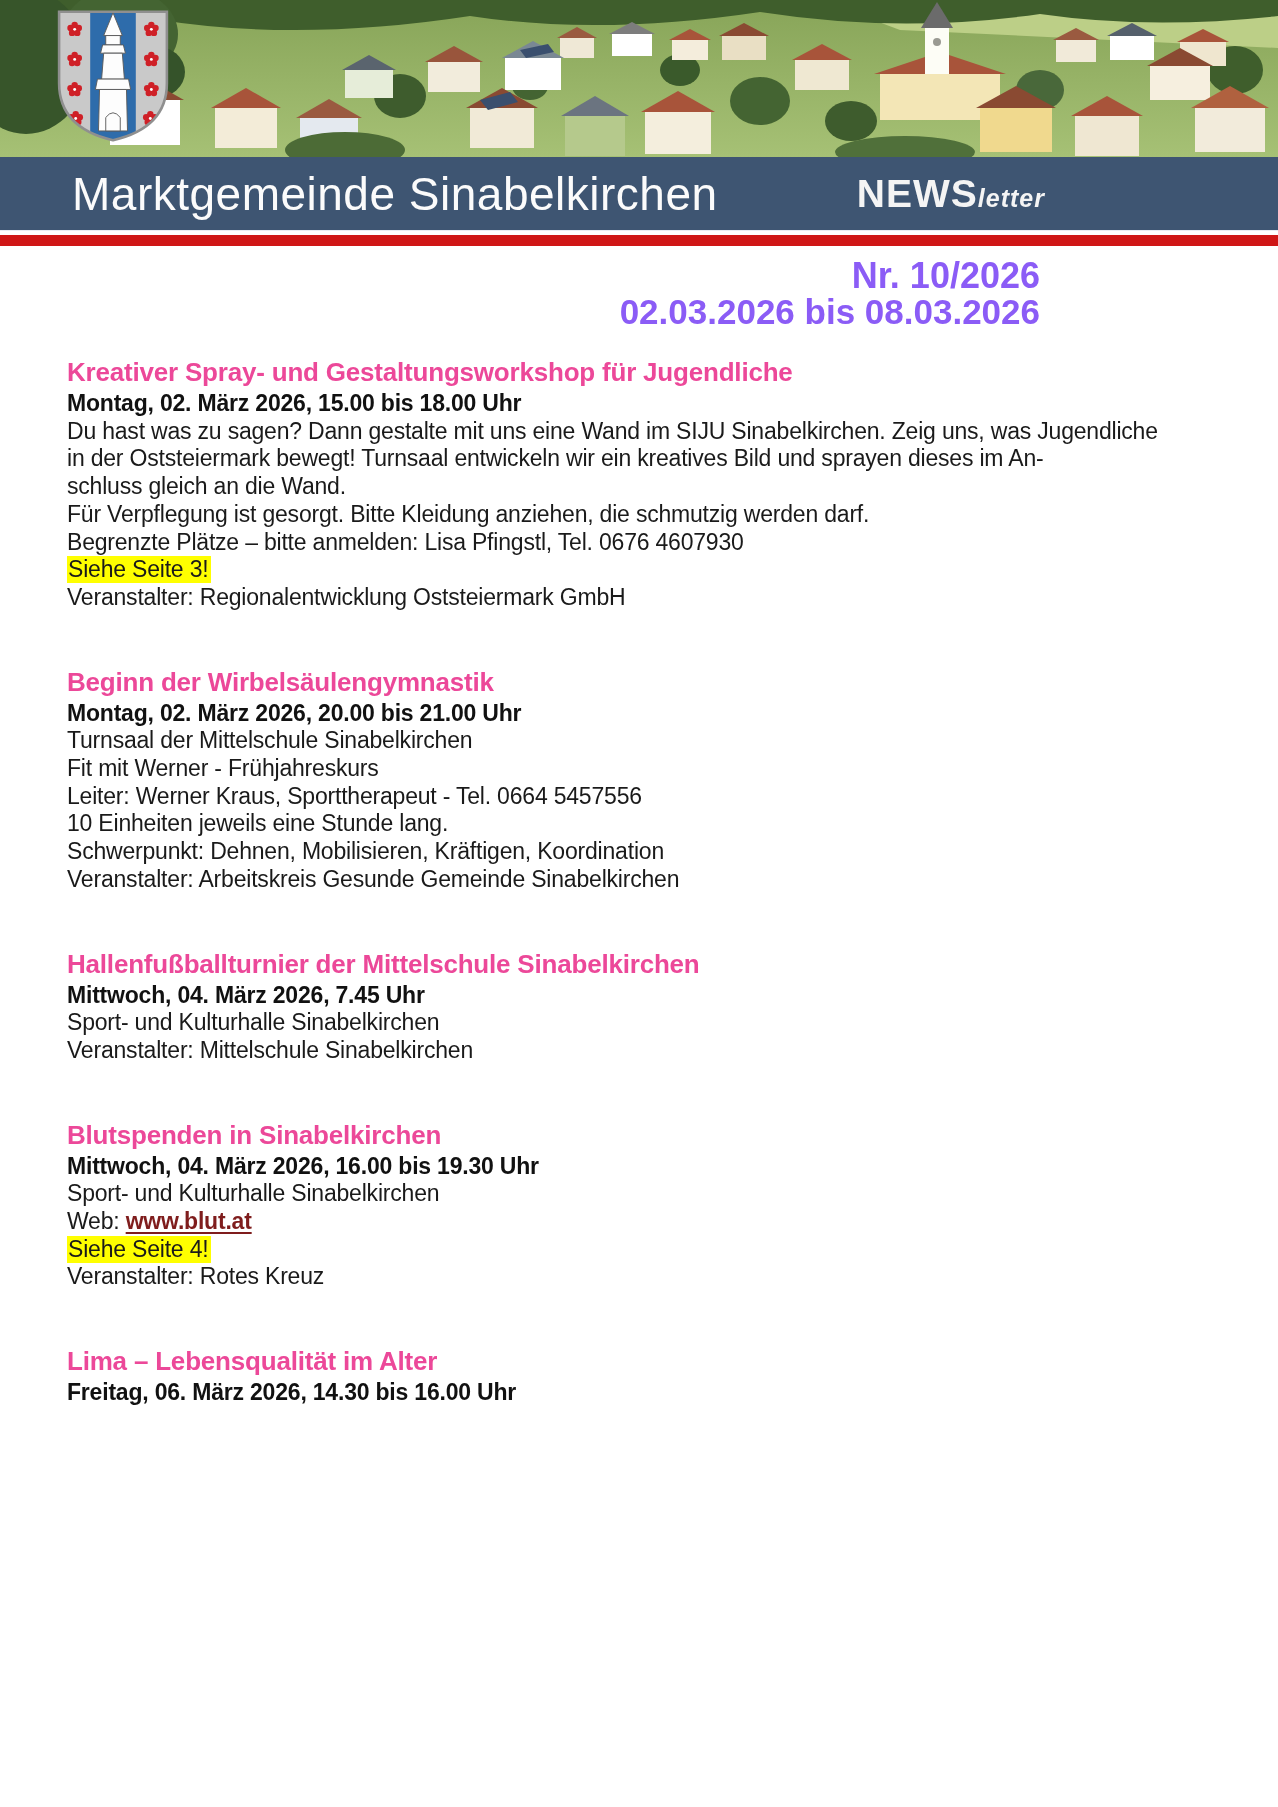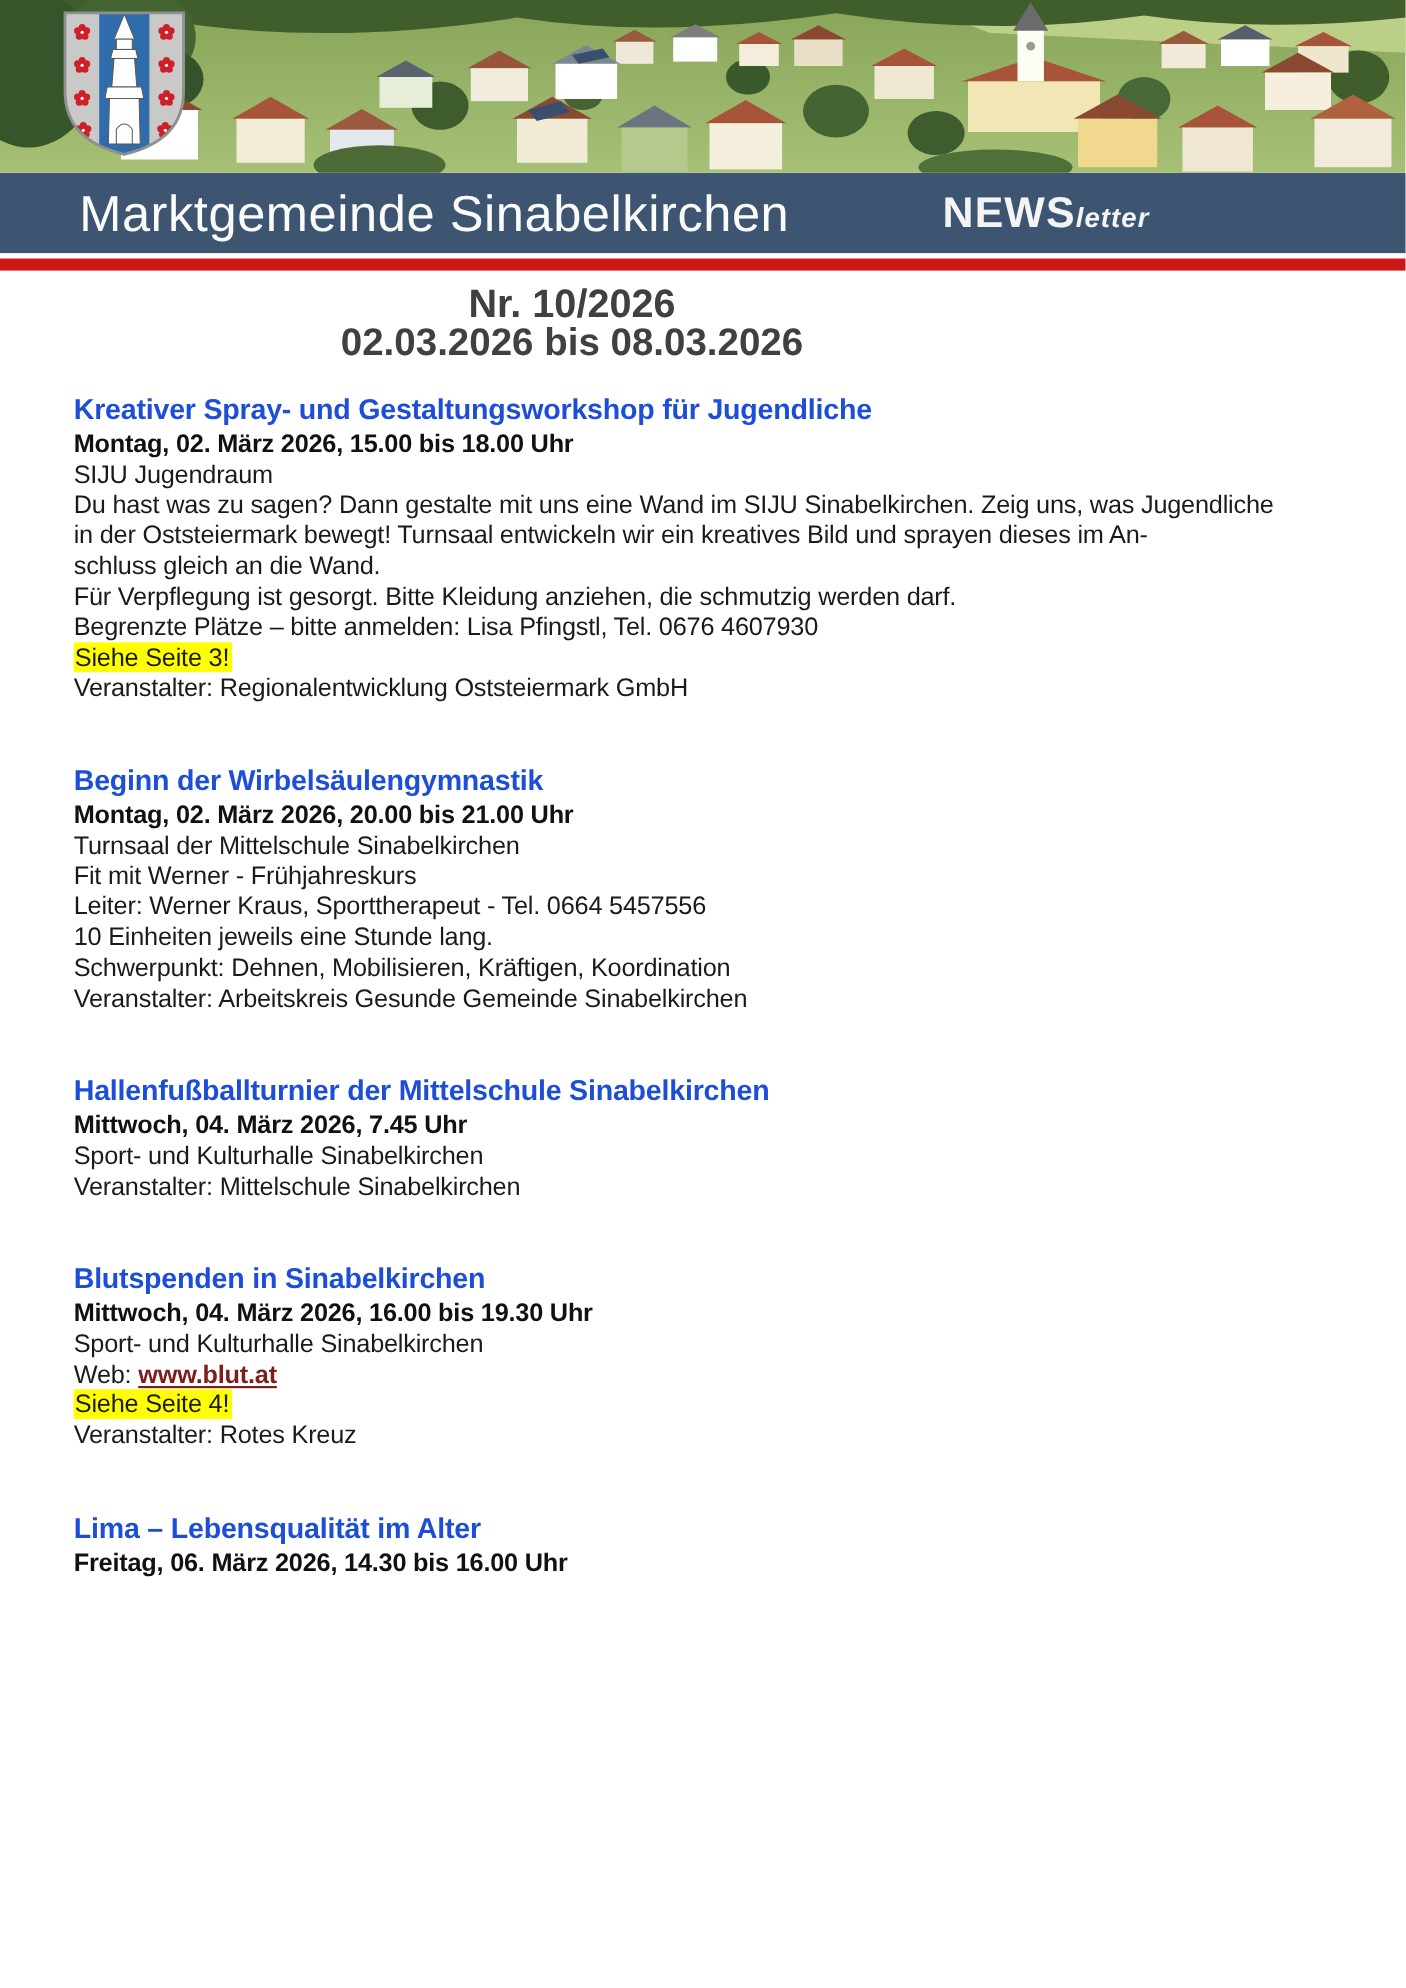--- a/index.html
+++ b/index.html
@@ -25,28 +25,28 @@
   .muni-title{
     color:#fbfbfb;font-size:46px;font-weight:400;letter-spacing:.5px;white-space:nowrap;
   }
   .newsmark{color:#f4f4f4;white-space:nowrap;}
   .newsmark .nb{font-weight:700;font-size:39px;letter-spacing:1px;}
   .newsmark .nl{font-weight:700;font-style:italic;font-size:25px;letter-spacing:1px;}
   
   .gap{height:4px;background:#fff;}
   .redrule{height:11px;background:#cf1616;}
   
-  .issue{margin:10px 238px 0 0;text-align:center;color:#404040;}
+  .issue{margin:10px 238px 0 0;text-align:right;color:#8b5cf6;}
   .issue-number{font-size:36px;font-weight:700;line-height:40px;}
   .issue-range{font-size:35px;font-weight:700;line-height:31px;}
   
   .events{margin:30px 40px 0 67px;}
   .event{margin-bottom:55px;}
   .event-title{
-    margin:0 0 2px 0;font-size:26px;font-weight:700;color:#1d4ed8;
+    margin:0 0 2px 0;font-size:26px;font-weight:700;color:#ec4899;
     line-height:31px;white-space:nowrap;letter-spacing:-.2px;
   }
   .event-datetime{
     font-size:23px;font-weight:700;color:#111;line-height:27.7px;
     white-space:nowrap;letter-spacing:-.2px;
   }
   .line{
     font-size:23px;line-height:27.7px;color:#1a1a1a;
     white-space:nowrap;letter-spacing:-.2px;
   }
@@ -195,21 +195,20 @@
   <div class="issue">
     <div class="issue-number">Nr. 10/2026</div>
     <div class="issue-range">02.03.2026 bis 08.03.2026</div>
   </div>
 
   <main class="events" id="events">
     <section class="event">
       <h2 class="event-title">Kreativer Spray- und Gestaltungsworkshop für Jugendliche</h2>
       <div class="event-datetime">Montag, 02. März 2026, 15.00 bis 18.00 Uhr</div>
       <div class="event-lines">
-          <div class="line">SIJU Jugendraum</div>
           <div class="line">Du hast was zu sagen? Dann gestalte mit uns eine Wand im SIJU Sinabelkirchen. Zeig uns, was Jugendliche</div>
           <div class="line">in der Oststeiermark bewegt! Turnsaal entwickeln wir ein kreatives Bild und sprayen dieses im An-</div>
           <div class="line">schluss gleich an die Wand.</div>
           <div class="line">Für Verpflegung ist gesorgt. Bitte Kleidung anziehen, die schmutzig werden darf.</div>
           <div class="line">Begrenzte Plätze – bitte anmelden: Lisa Pfingstl, Tel. 0676 4607930</div>
           <div class="line"><span class="hl">Siehe Seite 3!</span></div>
           <div class="line">Veranstalter: Regionalentwicklung Oststeiermark GmbH</div>
         </div>
     </section>
 

